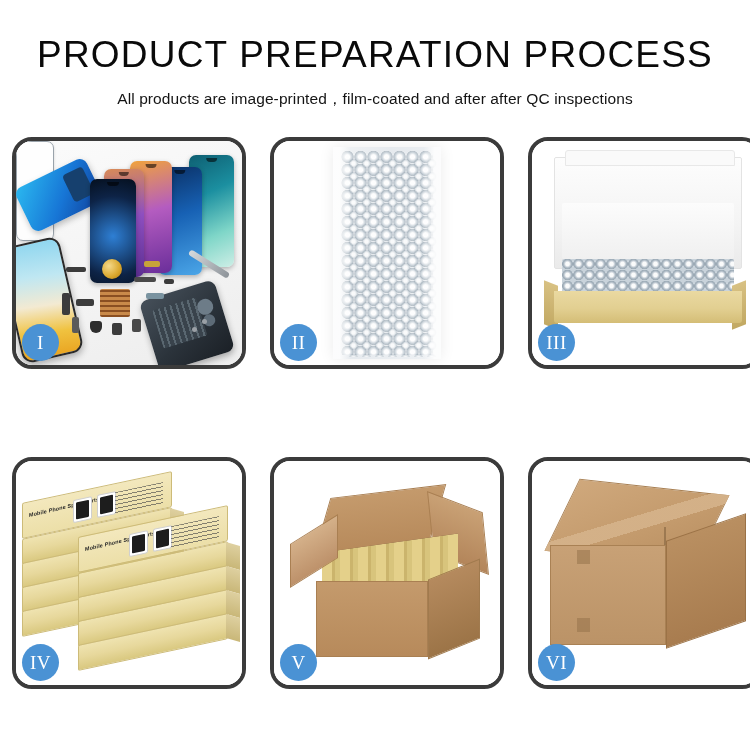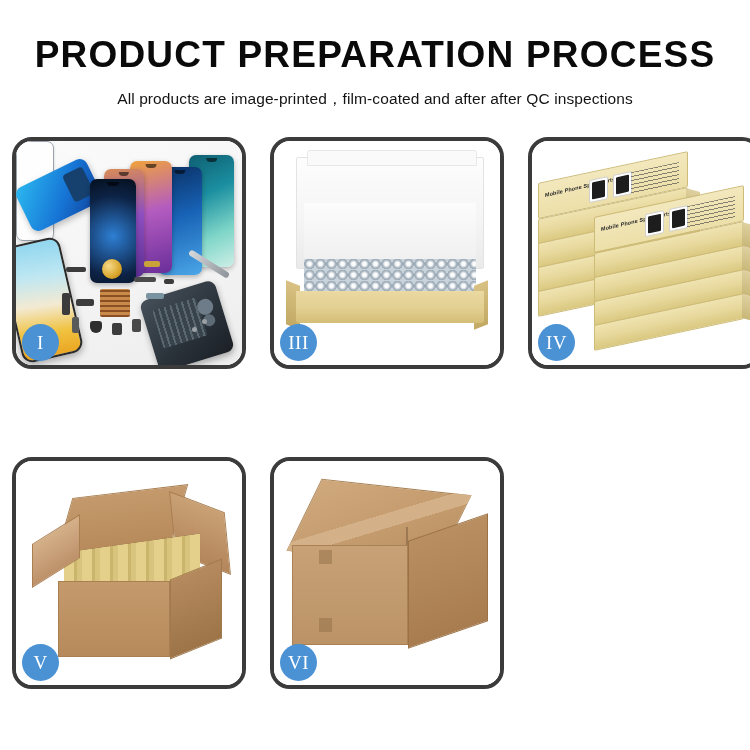--- a/index.html
+++ b/index.html
@@ -12,21 +12,21 @@
     overflow: hidden;
   }
 
   .page { position: relative; width: 750px; height: 750px; background: #fff; }
 
   
   .header { text-align: center; padding-top: 36px; }
 
   .title {
     font-size: 37px;
-    font-weight: 700;
+    font-weight: 400;
     letter-spacing: 1.2px;
     color: #0a0a0a;
     line-height: 1;
     white-space: nowrap;
   }
 
   .subtitle {
     margin-top: 16px;
     font-size: 15.5px;
     font-weight: 400;
@@ -531,20 +531,30 @@
         <div class="part flex-i"></div>
         <div class="part flex-j"></div>
         <div class="part flex-k"></div>
         <div class="part screw-a"></div>
         <div class="part screw-b"></div>
         <div class="tool"></div>
       </div>
       <div class="badge">I</div>
     </div>
 
+    <div class="panel">
+      <div class="stage p2">
+        <div class="wrap-sheet">
+          <div class="bubbles"></div>
+          <div class="bubbles2"></div>
+          <div class="wrap-edge"></div>
+        </div>
+      </div>
+      <div class="badge">II</div>
+    </div>
 
     <div class="panel">
       <div class="stage p3">
         <div class="b3-lid"></div>
         <div class="b3-foam"></div>
         <div class="b3-bubble"></div>
         <div class="b3-side-l"></div>
         <div class="b3-side-r"></div>
         <div class="b3-front"></div>
       </div>

